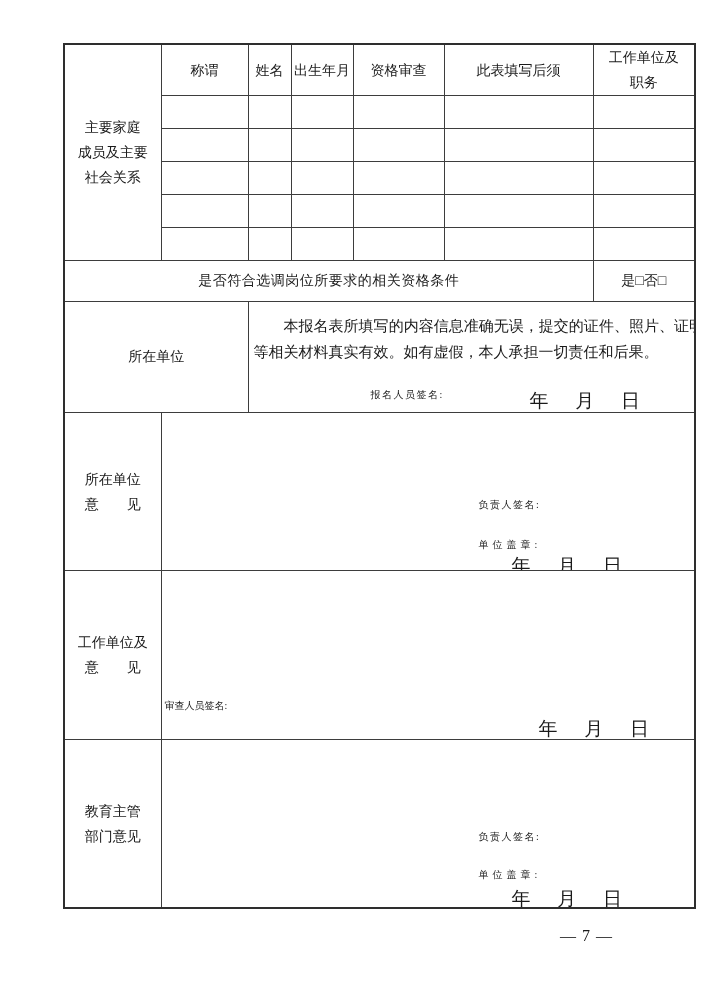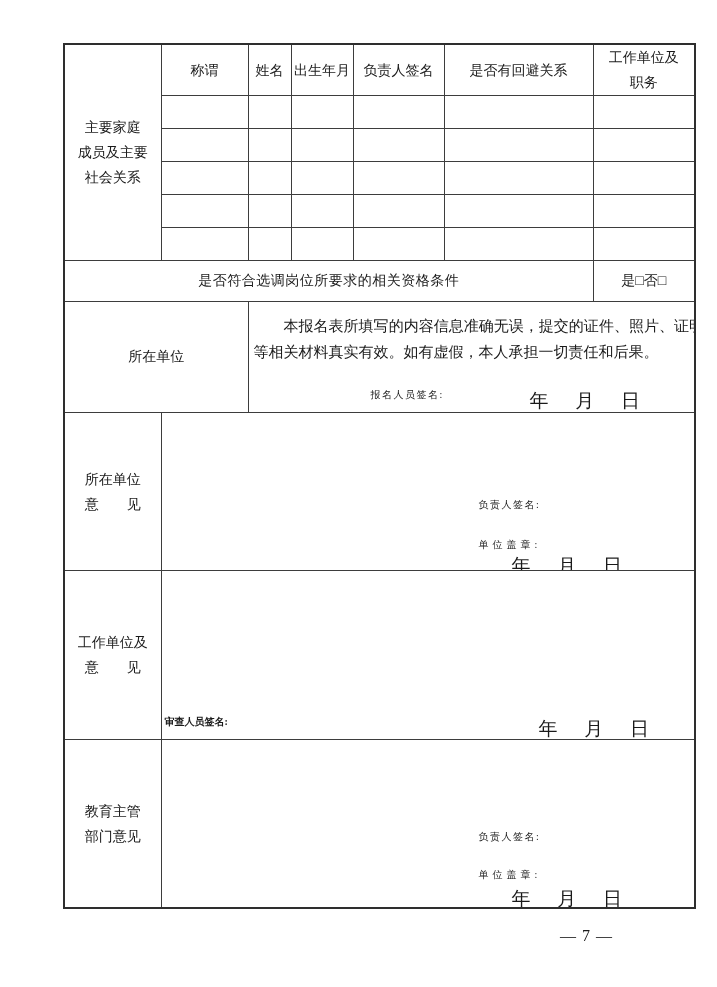--- a/index.html
+++ b/index.html
@@ -42,21 +42,21 @@
   .sig-letterspace{letter-spacing:4px;}
   .sig-slight{letter-spacing:1.5px;}
   .date{position:absolute;font-size:19px;white-space:nowrap;word-spacing:22px;}
   .qual-label{font-size:15px;letter-spacing:0.5px;margin-top:35px;}
   .qual-check{font-size:14px;}
   .commit-sig{left:122px;top:86px;}
   .commit-date{left:281px;top:86px;}
   .unit-leader{left:317px;top:85px;}
   .unit-seal{left:317px;top:125px;}
   .unit-date{left:350px;top:140px;}
-  .review-signer{left:3px;top:144px;font-weight:bold;}
+  .review-signer{left:3px;top:128px;}
   .review-date{left:377px;top:145px;}
   .edu-leader{left:317px;top:90px;}
   .edu-seal{left:317px;top:128px;}
   .edu-date{left:350px;top:146px;}
   .footer-note{position:absolute;left:88px;top:908px;font-size:14.5px;white-space:nowrap;}
   .page-number{position:absolute;left:560px;top:927px;font-size:16px;letter-spacing:1px;}
 </style>
 </head>
 <body>
 
@@ -74,22 +74,22 @@
     </colgroup>
 
     <tbody id="family-body">
       <tr class="tr-head">
         <td rowspan="6" class="pre">主要家庭
 成员及主要
 社会关系</td>
         <td class="pre">称谓</td>
         <td class="pre">姓名</td>
         <td class="pre">出生年月</td>
-        <td class="pre">负责人签名</td>
-        <td class="pre">是否有回避关系</td>
+        <td class="pre">资格审查</td>
+        <td class="pre">此表填写后须</td>
         <td class="pre">工作单位及
 职务</td>
       </tr>
 
     <tr class="tr-empty">
           <td></td>
           <td></td>
           <td></td>
           <td></td>
           <td></td>

